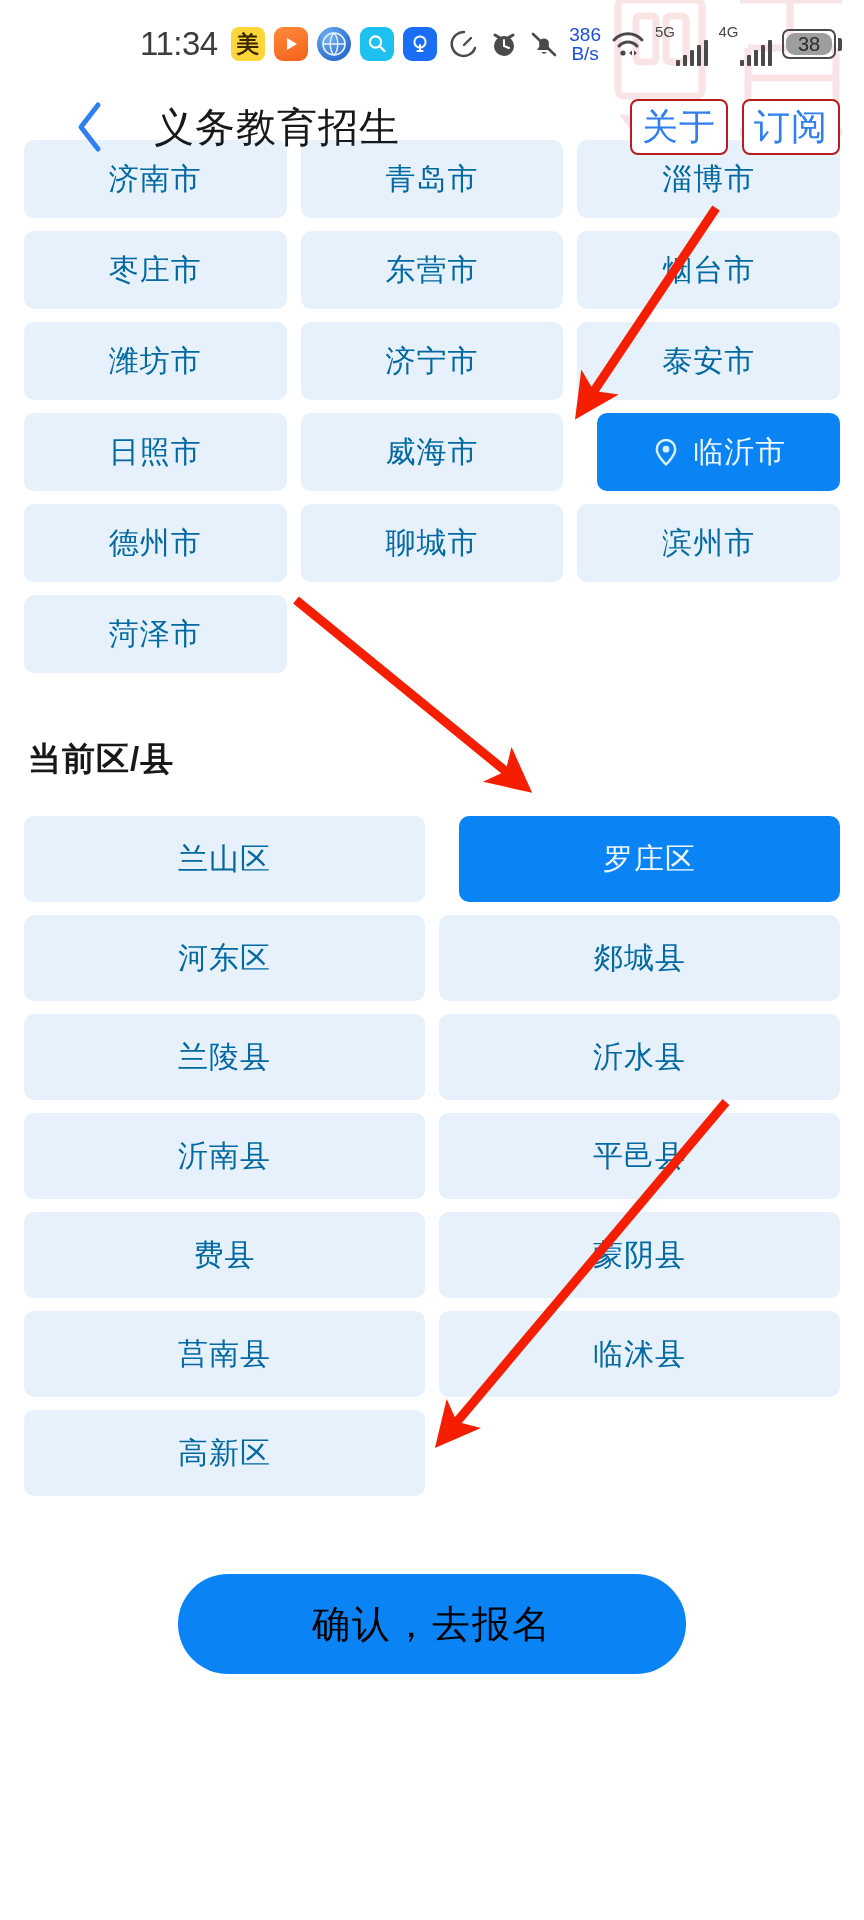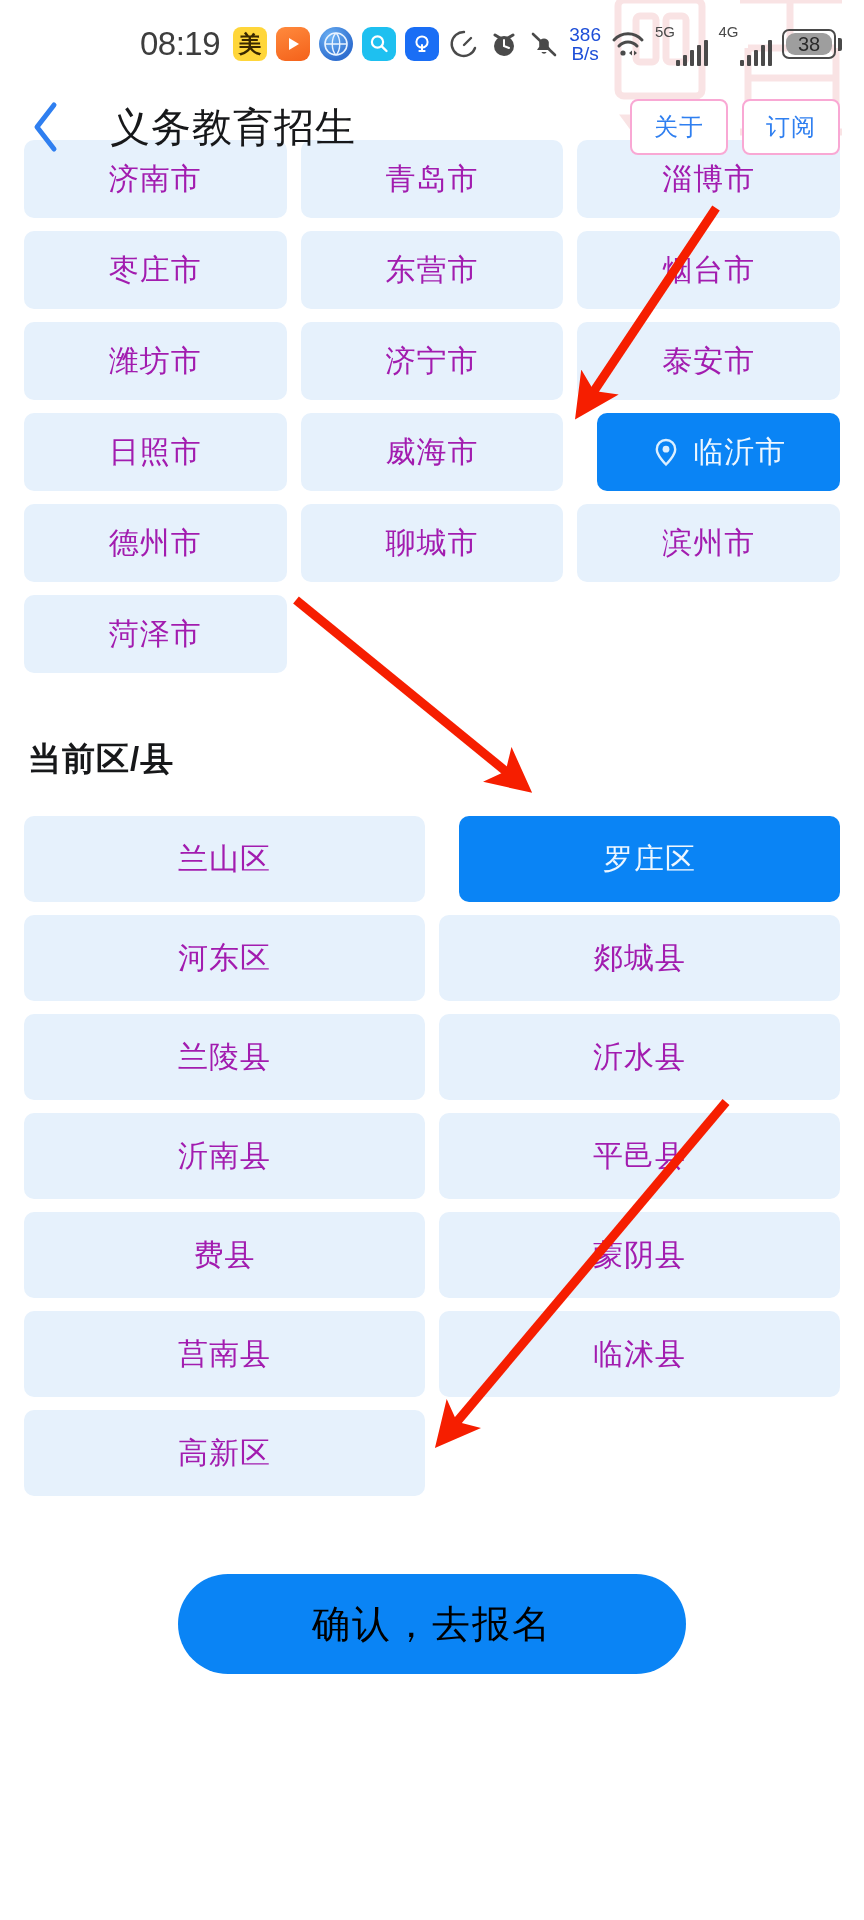--- a/index.html
+++ b/index.html
@@ -99,21 +99,21 @@
   }
   .battery-tip { width: 4px; height: 13px; background: #4a4a4a; border-radius: 0 2px 2px 0; }
 
   
   #app-header {
     position: relative;
     z-index: 3;
     height: 78px;
     display: flex;
     align-items: center;
-    padding: 0 24px 0 24px;
+    padding: 0 24px 0 68px;
     gap: 20px;
   }
   #back-button {
     width: 44px; height: 56px;
     display: flex; align-items: center; justify-content: center;
     cursor: pointer;
   }
   #app-title {
     font-size: 40px;
     color: #17181a;
@@ -123,25 +123,25 @@
     white-space: nowrap;
   }
   #header-actions {
     margin-left: auto;
     display: flex;
     gap: 14px;
   }
   .header-btn {
     min-width: 98px;
     height: 56px;
-    border: 2px solid #f9a8d4;
+    border: 2px solid #b91c1c;
     border-radius: 8px;
     background: #ffffff;
     color: #2f7ff0;
-    font-size: 24px;
+    font-size: 36px;
     display: flex; align-items: center; justify-content: center;
     letter-spacing: 1px;
     cursor: pointer;
   }
 
   
   #content {
     position: relative;
     z-index: 2;
     padding: 0 24px;
@@ -151,21 +151,21 @@
     display: grid;
     gap: 13px 14px;
   }
   .grid-3 { grid-template-columns: repeat(3, 1fr); }
   .grid-2 { grid-template-columns: repeat(2, 1fr); }
 
   .chip {
     height: 78px;
     border-radius: 10px;
     background: #e6f1fc;
-    color: #a21caf;
+    color: #0369a1;
     font-size: 30px;
     display: flex;
     align-items: center;
     justify-content: center;
     gap: 12px;
     cursor: pointer;
     letter-spacing: 1px;
   }
   .chip.selected {
     background: #0a84f5;
@@ -235,21 +235,21 @@
       <path d="M158 62 L158 118 L246 118 L246 62"></path>
       <path d="M158 92 L246 92"></path>
       <path d="M150 146 L252 146"></path>
       <path d="M166 146 L166 196 L236 196 L236 146"></path>
       <path d="M166 172 L236 172"></path>
     </g>
   </svg>
 
   <div id="status-bar">
     <div class="sb-left">
-      <span class="sb-time">08:19</span>
+      <span class="sb-time">11:34</span>
 
       <span class="app-badge badge-mei">美</span>
 
       <span class="app-badge badge-play">
         <svg width="18" height="18" viewBox="0 0 18 18">
             <path d="M5 3 L15 9 L5 15 Z" fill="#fff"></path>
           </svg>
       </span>
 
       <span class="app-badge badge-globe">

